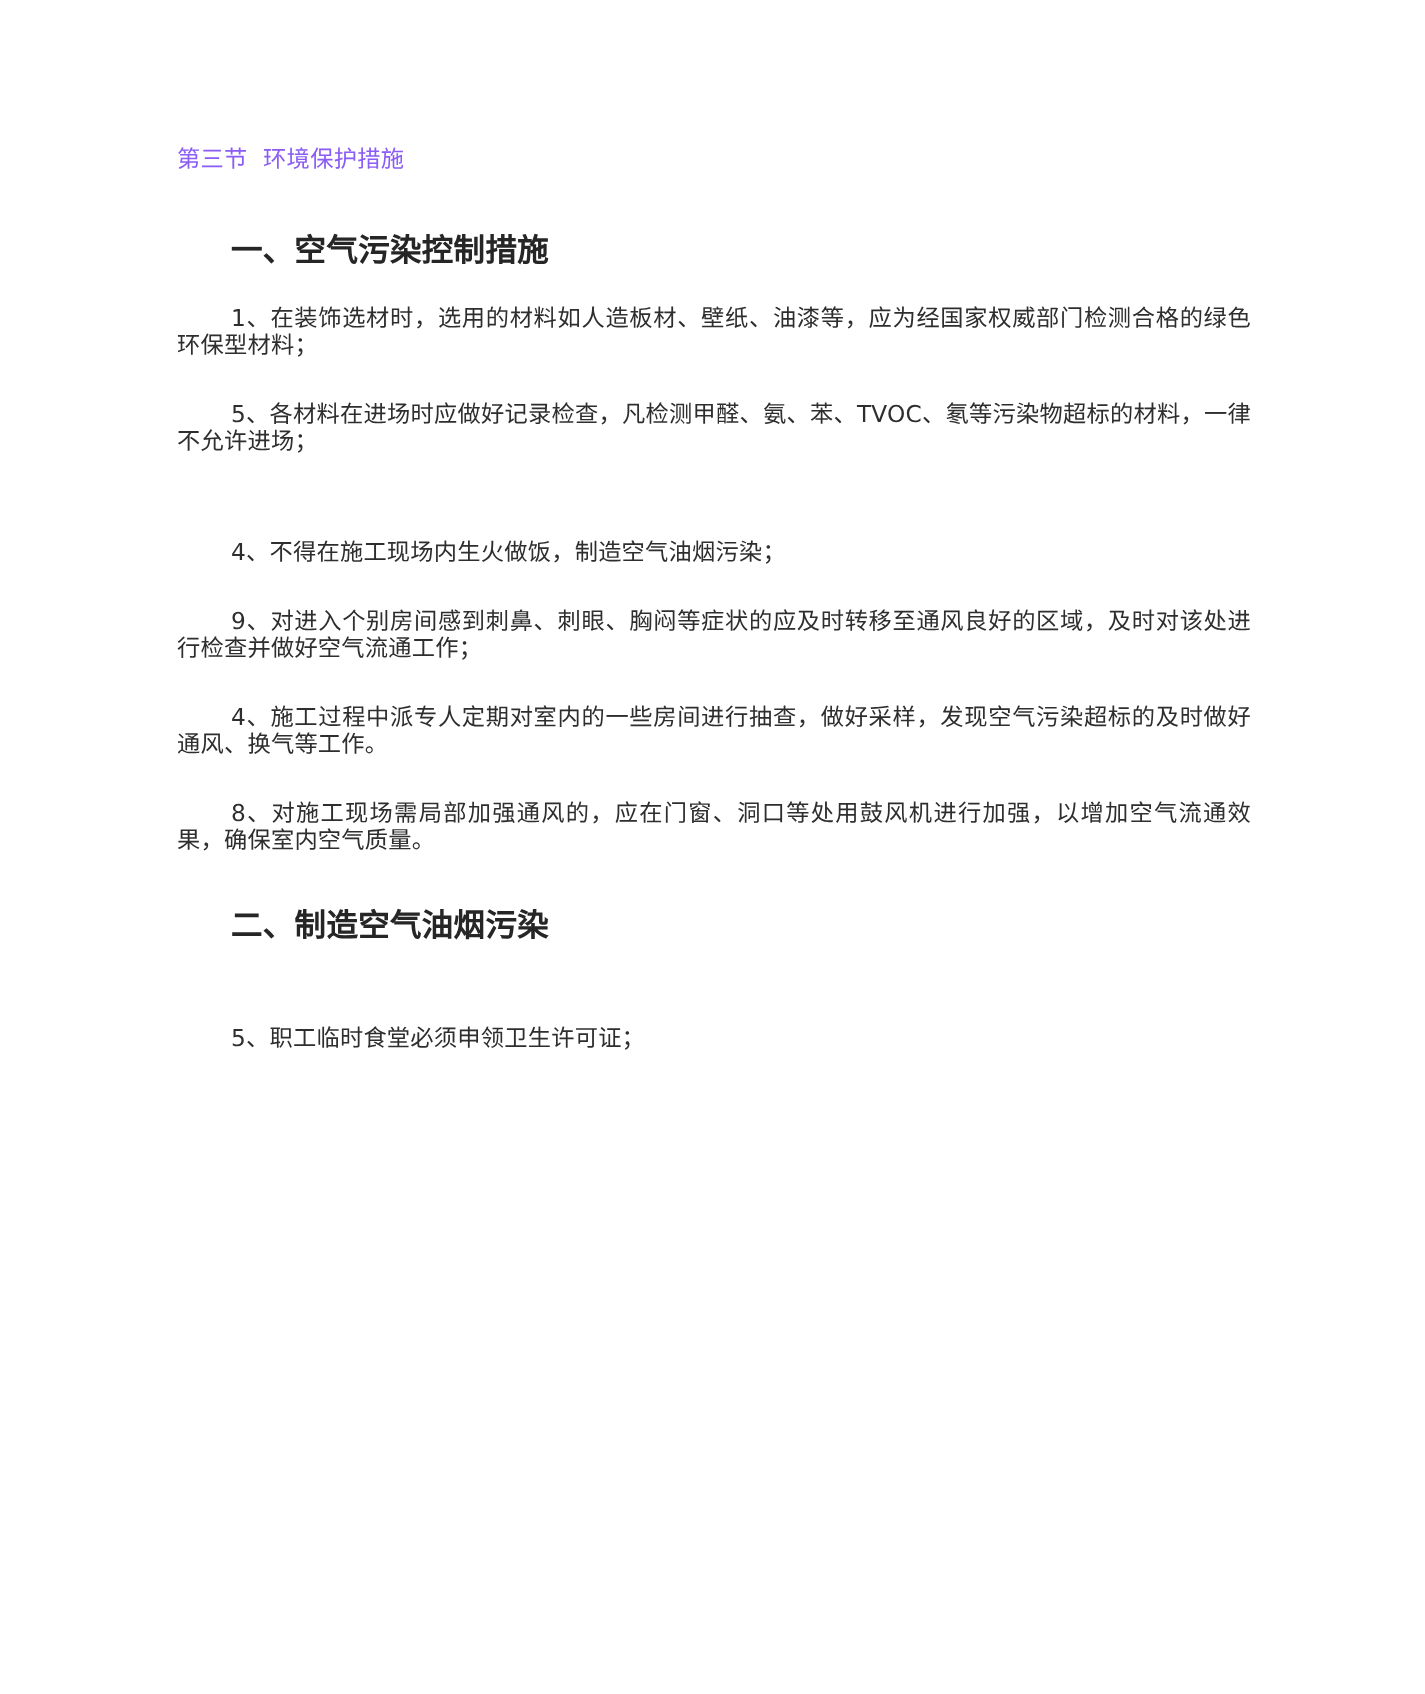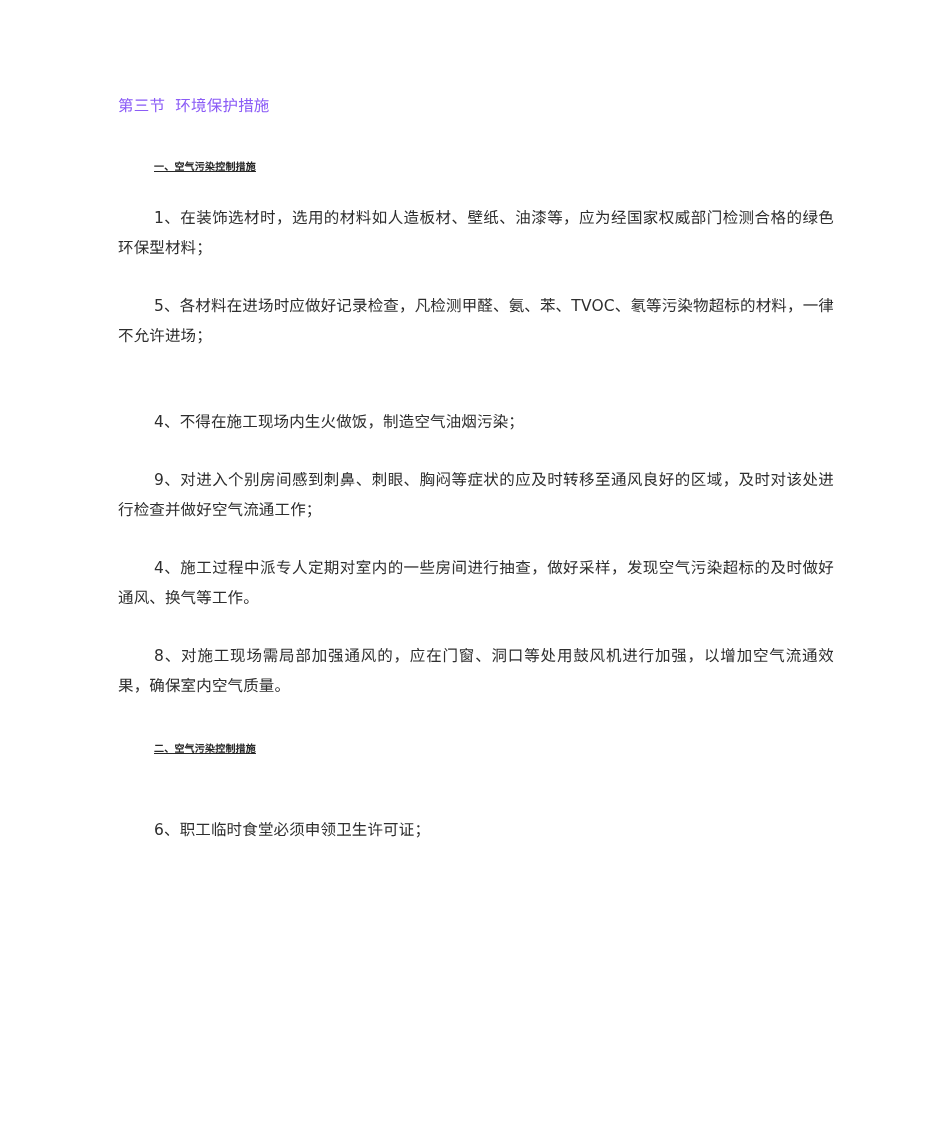--- a/index.html
+++ b/index.html
@@ -36,34 +36,33 @@
     line-height: 28px;
     color: #8b5cf6;
     font-weight: 400;
     letter-spacing: 0.2px;
     white-space: pre;
     margin: 0 0 0 0;
   }
 
   
   .heading {
-    font-size: 10px;
+    font-size: 21px;
     line-height: 28px;
     color: #262626;
     font-weight: 700;
     letter-spacing: 0.2px;
     text-indent: 36px;
     margin: 0;
-    text-decoration: underline;
   }
 
   
   .para {
     font-size: 15.5px;
-    line-height: 30px;
+    line-height: 18px;
     color: #2e2e2e;
     font-weight: 400;
     text-align: justify;
     text-justify: inter-ideograph;
     text-indent: 36px;
     margin: 0;
     letter-spacing: 0.15px;
   }
 
   
@@ -106,22 +105,22 @@
     <p class="para">9、对进入个别房间感到刺鼻、刺眼、胸闷等症状的应及时转移至通风良好的区域，及时对该处进行检查并做好空气流通工作；</p>
     <div class="gap-para"></div>
 
     <p class="para">4、施工过程中派专人定期对室内的一些房间进行抽查，做好采样，发现空气污染超标的及时做好通风、换气等工作。</p>
     <div class="gap-para"></div>
 
     <p class="para">8、对施工现场需局部加强通风的，应在门窗、洞口等处用鼓风机进行加强，以增加空气流通效果，确保室内空气质量。</p>
 
     <div class="gap-section"></div>
 
-    <p class="heading">二、空气污染控制措施</p>
+    <p class="heading">二、制造空气油烟污染</p>
 
     <div class="gap-heading"></div>
 
     <div class="gap-item"></div>
 
-    <p class="para shallow">6、职工临时食堂必须申领卫生许可证；</p>
+    <p class="para shallow">5、职工临时食堂必须申领卫生许可证；</p>
 
   </div>
 </div>
 
 </body></html>

